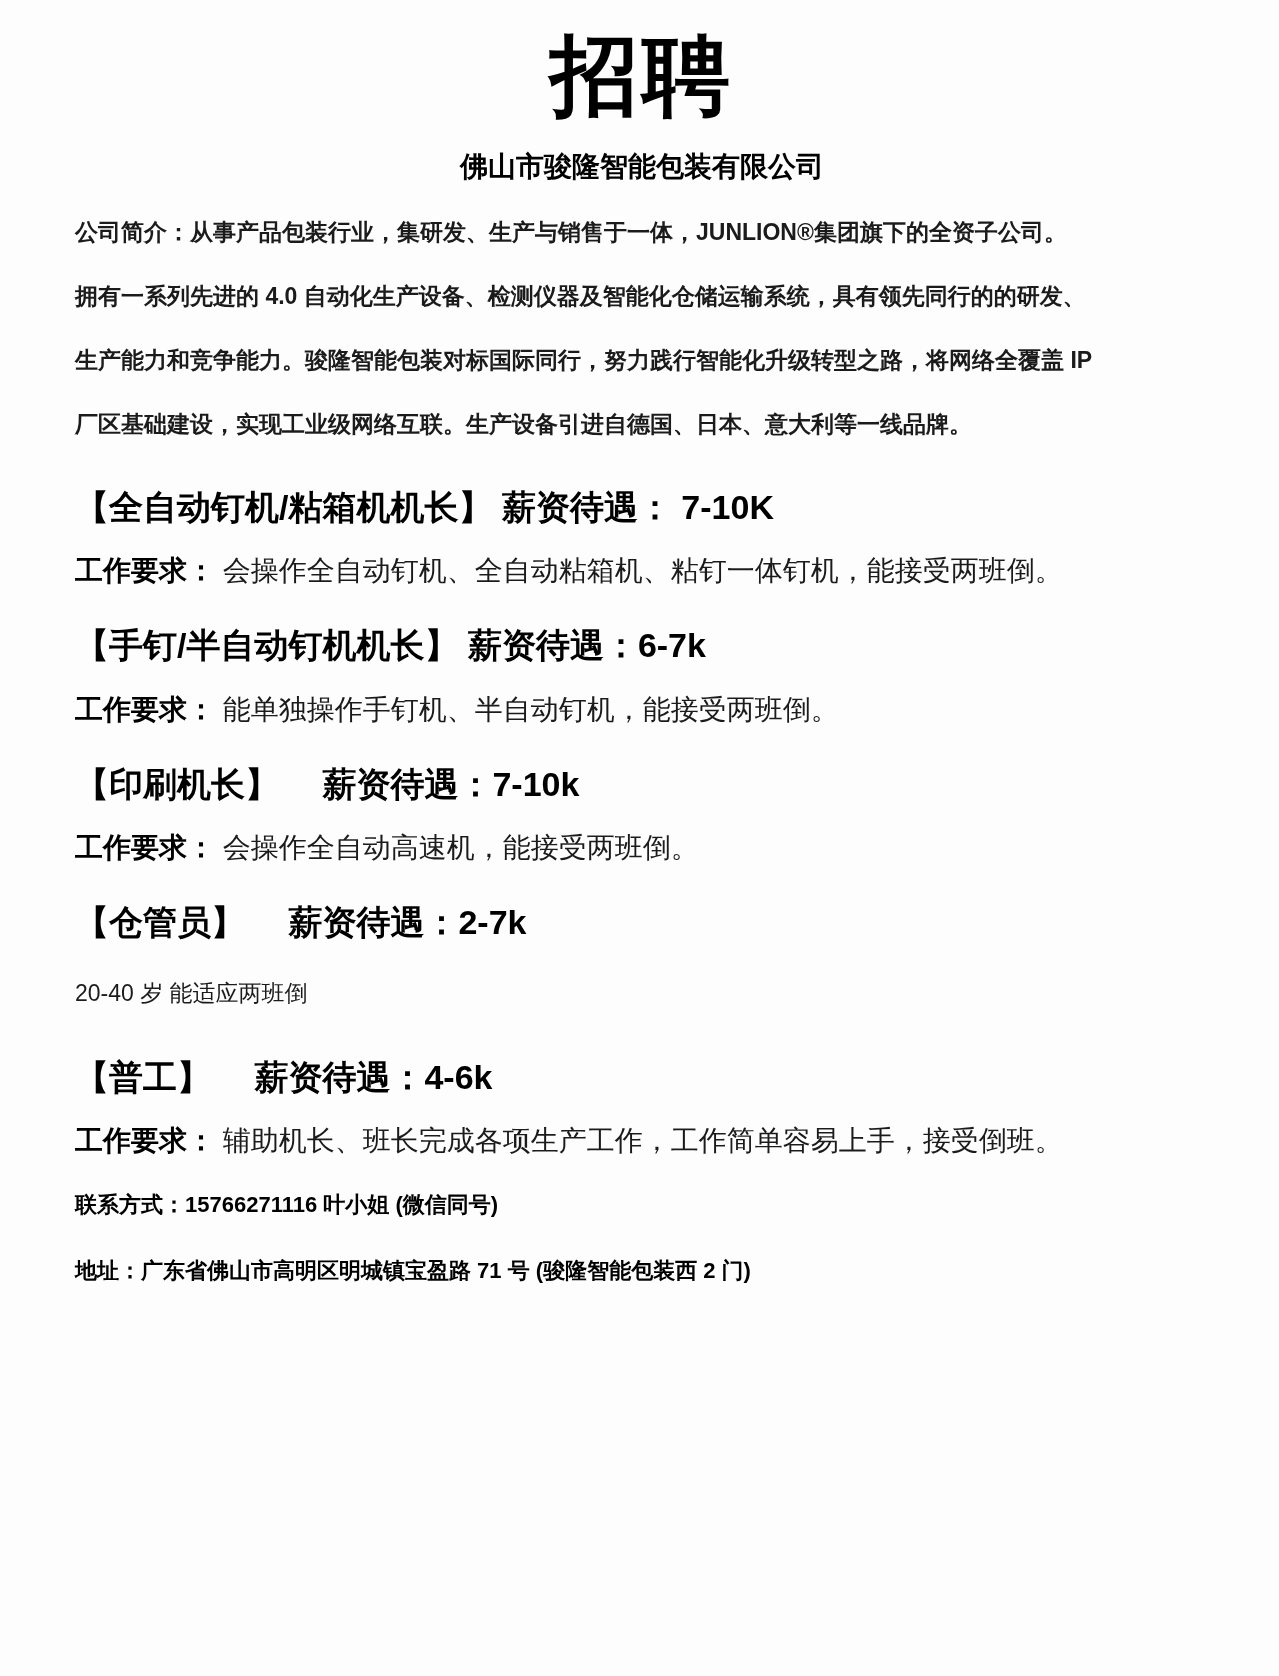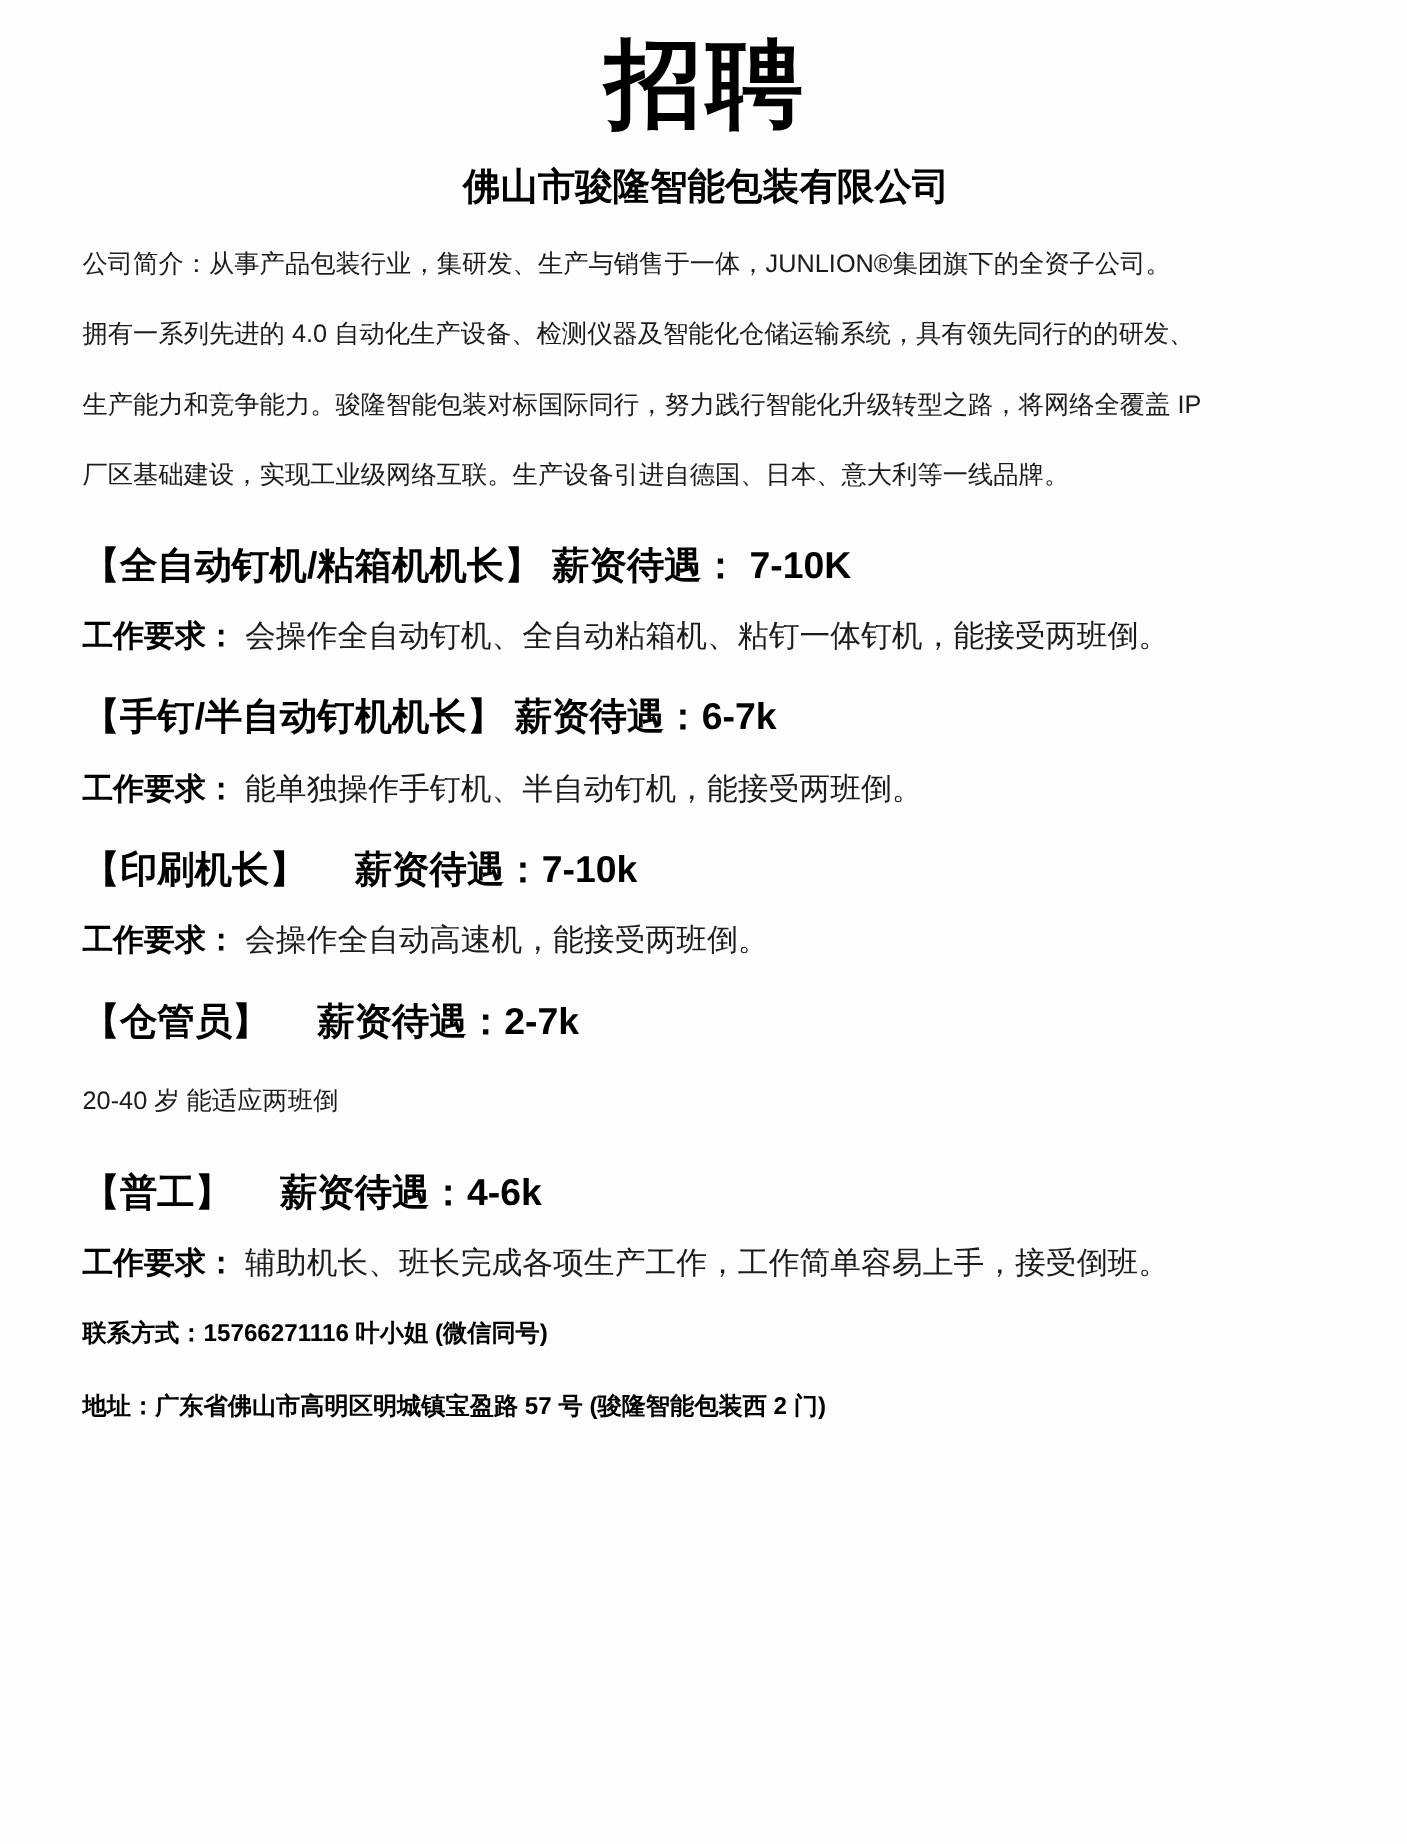--- a/index.html
+++ b/index.html
@@ -24,32 +24,32 @@
     text-align: center;
     font-size: 88px;
     line-height: 1.15;
     font-weight: 900;
     color: #000;
     letter-spacing: 4px;
   }
   .company-name {
     margin: 24px 0 0 0;
     text-align: center;
-    font-size: 34px;
+    font-size: 28px;
     line-height: 1.2;
     font-weight: 800;
     color: #000;
   }
   .intro {
     margin-top: 16px;
   }
   .intro-line {
     font-size: 23px;
     line-height: 64px;
-    font-weight: 400;
+    font-weight: 700;
     white-space: nowrap;
   }
   .job-title {
     margin: 38px 0 0 0;
     font-size: 34px;
     line-height: 1.25;
     font-weight: 800;
     color: #000;
     white-space: nowrap;
   }
@@ -153,17 +153,17 @@
       <span class="req-text">辅助机长、班长完成各项生产工作，工作简单容易上手，接受倒班。</span>
     </p>
   </div>
 
   <p class="info-line contact">
     <span>联系方式：</span><span>15766271116  叶小姐 (微信同号)</span>
   </p>
 
 
   <p class="info-line">
-    <span>地址：</span><span>广东省佛山市高明区明城镇宝盈路 57 号 (骏隆智能包装西 2 门)</span>
+    <span>地址：</span><span>广东省佛山市高明区明城镇宝盈路 71 号 (骏隆智能包装西 2 门)</span>
   </p>
 
 
 </div>
 
 </body></html>

